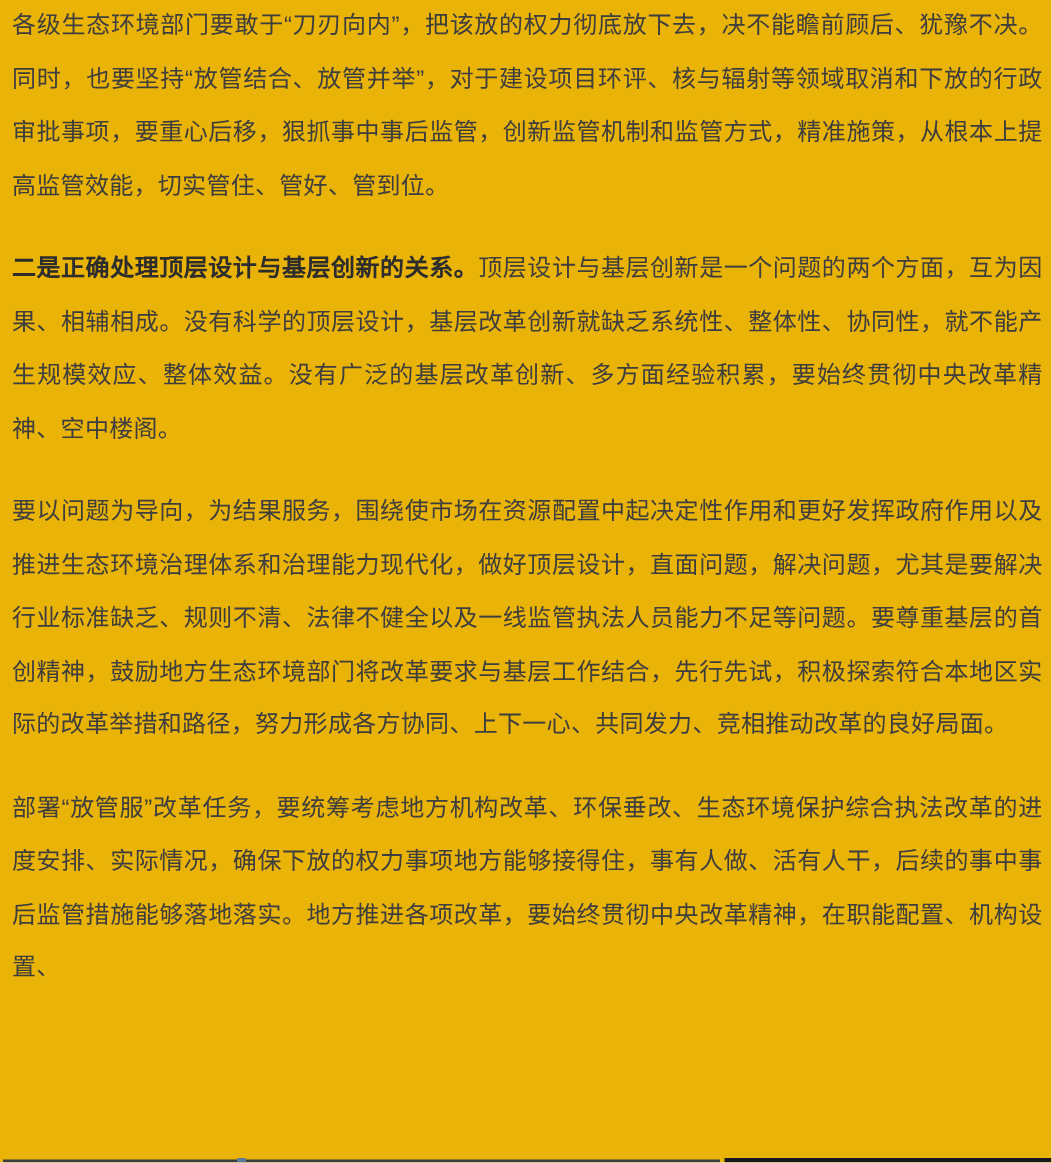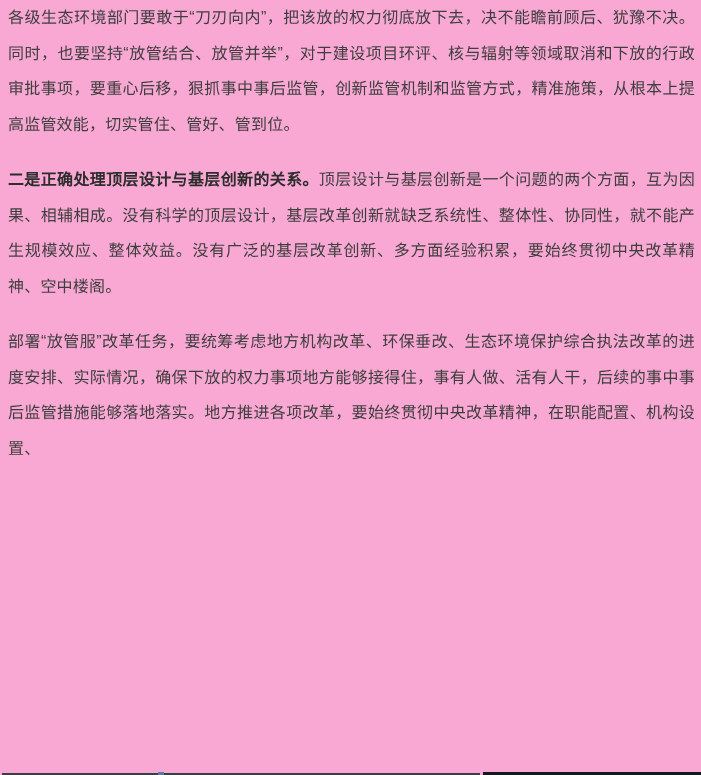--- a/index.html
+++ b/index.html
@@ -7,21 +7,21 @@
     margin: 0;
     padding: 0;
     background: #ffffff;
   }
   .page {
     position: relative;
     width: 701px;
     height: 775px;
     overflow: hidden;
     box-sizing: border-box;
-    background: #f9a8d4;
+    background: #eab308;
     padding: 0 6px 0 8px;
     font-family: "Liberation Sans", sans-serif;
     font-size: 16px;
     line-height: 35.5px;
     color: #3e3e3e;
     text-align: justify;
     letter-spacing: 0.2px;
   }
   .para {
     margin: 0 0 20px 0;
@@ -68,20 +68,21 @@
 </style>
 </head>
 <body>
 
 <div class="page">
 
   <p class="para"><strong class="lead"></strong><span>各级生态环境部门要敢于“刀刃向内”，把该放的权力彻底放下去，决不能瞻前顾后、犹豫不决。同时，也要坚持“放管结合、放管并举”，对于建设项目环评、核与辐射等领域取消和下放的行政审批事项，要重心后移，狠抓事中事后监管，创新监管机制和监管方式，精准施策，从根本上提高监管效能，切实管住、管好、管到位。</span></p>
 
   <p class="para"><strong class="lead">二是正确处理顶层设计与基层创新的关系。</strong><span>顶层设计与基层创新是一个问题的两个方面，互为因果、相辅相成。没有科学的顶层设计，基层改革创新就缺乏系统性、整体性、协同性，就不能产生规模效应、整体效益。没有广泛的基层改革创新、多方面经验积累，要始终贯彻中央改革精神、空中楼阁。</span></p>
 
+  <p class="para"><strong class="lead"></strong><span>要以问题为导向，为结果服务，围绕使市场在资源配置中起决定性作用和更好发挥政府作用以及推进生态环境治理体系和治理能力现代化，做好顶层设计，直面问题，解决问题，尤其是要解决行业标准缺乏、规则不清、法律不健全以及一线监管执法人员能力不足等问题。要尊重基层的首创精神，鼓励地方生态环境部门将改革要求与基层工作结合，先行先试，积极探索符合本地区实际的改革举措和路径，努力形成各方协同、上下一心、共同发力、竞相推动改革的良好局面。</span></p>
 
 
   <p class="para"><strong class="lead"></strong><span>部署“放管服”改革任务，要统筹考虑地方机构改革、环保垂改、生态环境保护综合执法改革的进度安排、实际情况，确保下放的权力事项地方能够接得住，事有人做、活有人干，后续的事中事后监管措施能够落地落实。地方推进各项改革，要始终贯彻中央改革精神，在职能配置、机构设置、</span></p>
 
   <div class="clip-edge">
     <div class="seg-left"></div>
     <div class="seg-blip"></div>
     <div class="seg-right"></div>
   </div>
 

